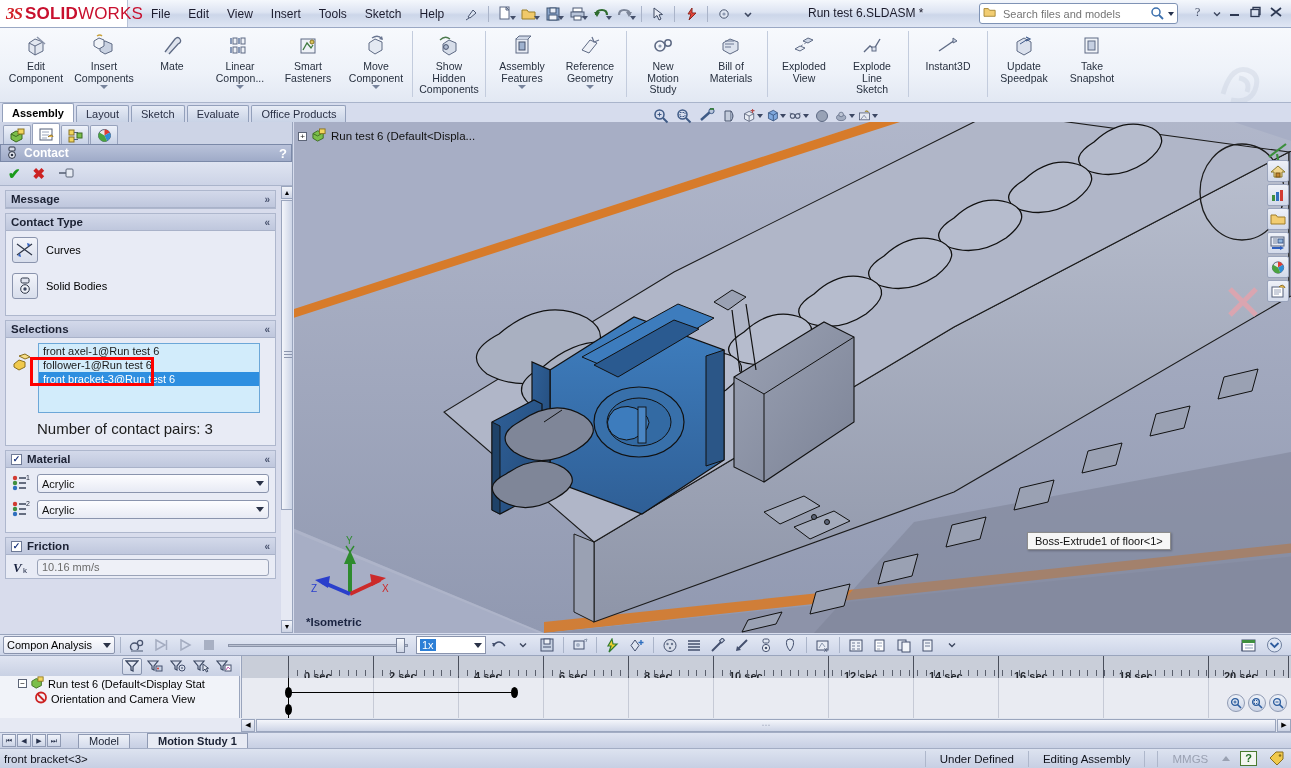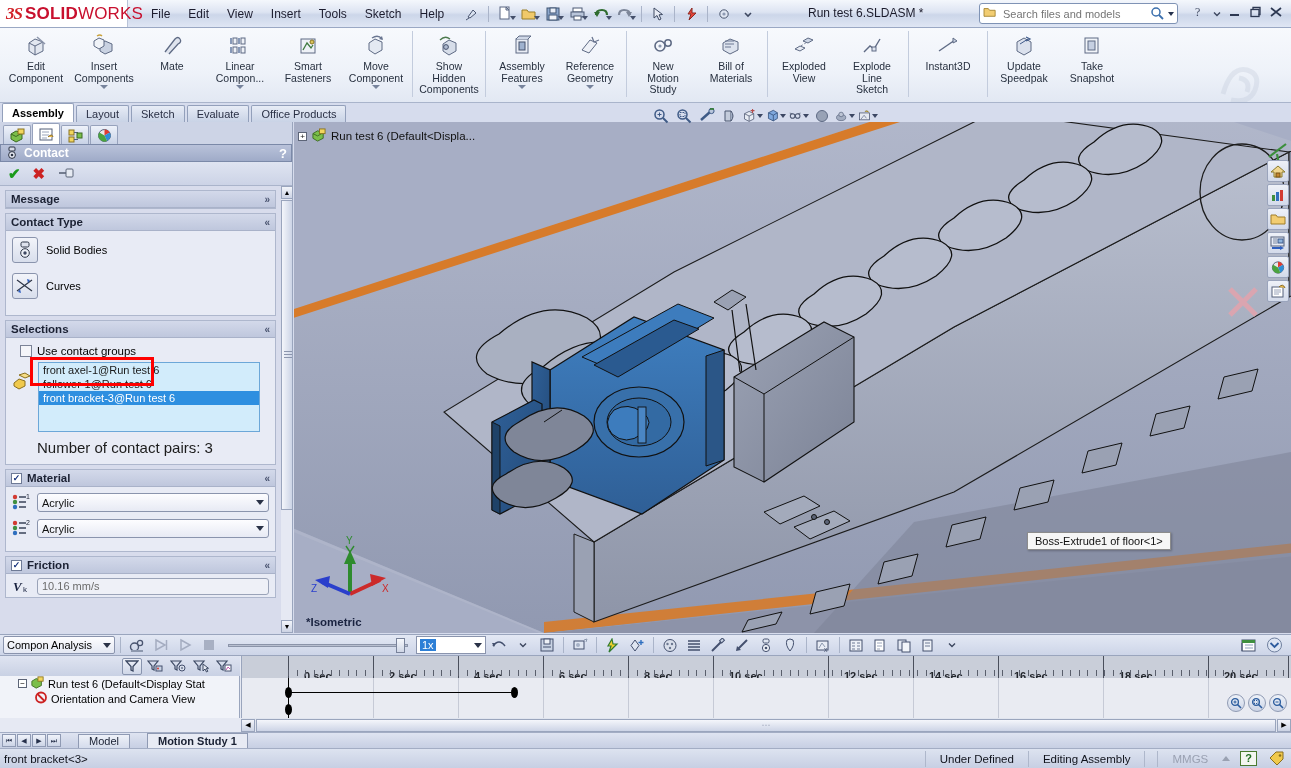--- a/index.html
+++ b/index.html
@@ -647,50 +647,46 @@
 
       <div class="sec">
         <div class="sec-head">
           <span>Contact Type</span>
           <span class="chev">«</span>
         </div>
         <div class="sec-body">
           <div class="ct-row">
             <div class="ct-icon">
               <svg width="18" height="18" viewBox="0 0 18 18">
+                  <path d="M1 14 L16 3 M1 3 L16 14" stroke="#2d3546" stroke-width="1.2"></path>
+                  <path d="M11 2 L14 3 L12 6" fill="#2f5fbf"></path>
+                  <path d="M5 16 L2 15 L4 12" fill="#2f5fbf"></path>
+                </svg>
+            </div>
+            <span>Curves</span>
+          </div>
+          <div class="ct-row">
+            <div class="ct-icon">
+              <svg width="18" height="18" viewBox="0 0 18 18">
                   <rect x="5" y="1" width="8" height="5" rx="1.5" fill="#dfe3ee" stroke="#2d3546"></rect>
                   <circle cx="9" cy="12" r="4.3" fill="#eef1f7" stroke="#2d3546"></circle>
                   <circle cx="9" cy="12" r="1.7" fill="#3d4760"></circle>
                 </svg>
             </div>
             <span>Solid Bodies</span>
           </div>
-          <div class="ct-row">
-            <div class="ct-icon">
-              <svg width="18" height="18" viewBox="0 0 18 18">
-                  <path d="M1 14 L16 3 M1 3 L16 14" stroke="#2d3546" stroke-width="1.2"></path>
-                  <path d="M11 2 L14 3 L12 6" fill="#2f5fbf"></path>
-                  <path d="M5 16 L2 15 L4 12" fill="#2f5fbf"></path>
-                </svg>
-            </div>
-            <span>Curves</span>
-          </div>
         </div>
       </div>
 
       <div class="sec">
         <div class="sec-head">
           <span>Selections</span>
           <span class="chev">«</span>
         </div>
         <div class="sec-body" style="padding:5px 6px 8px 6px;">
-          <div class="chkrow">
-            <span class="chkbox"></span>
-            <span>Use contact groups</span>
-          </div>
           <div class="selbox-wrap">
             <span style="margin-top:10px;">
               <svg width="20" height="18" viewBox="0 0 20 18">
                   <path d="M2 11 L7 7 L13 9 L13 14 L7 17 L2 14 Z" fill="#f0c94c" stroke="#8a6f1e"></path>
                   <path d="M7 3 L13 1 L18 4 L13 6 Z" fill="#f6dd86" stroke="#8a6f1e"></path>
                 </svg>
             </span>
             <div class="sel-list">
               <div class="sel-item">front axel-1@Run test 6</div>
               <div class="sel-item">follower-1@Run test 6</div>

